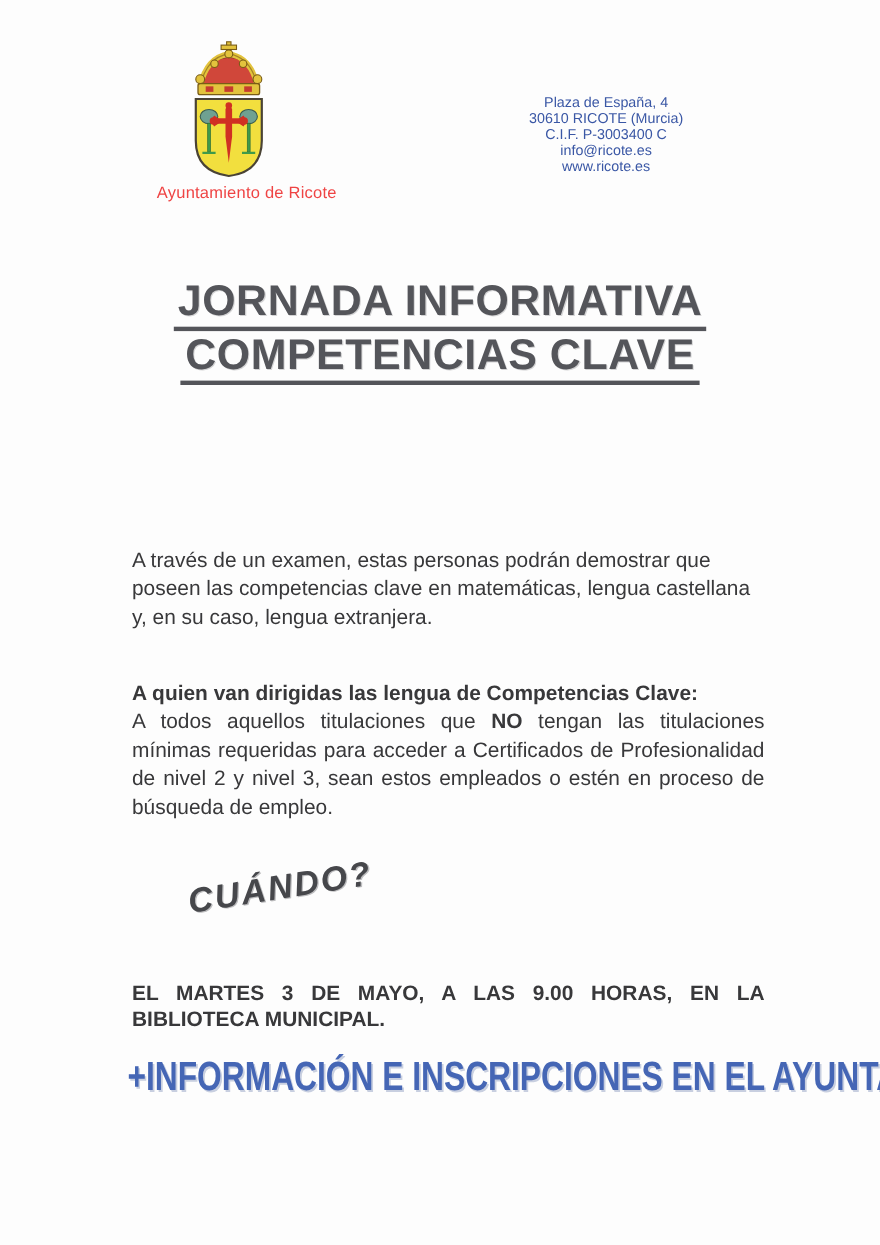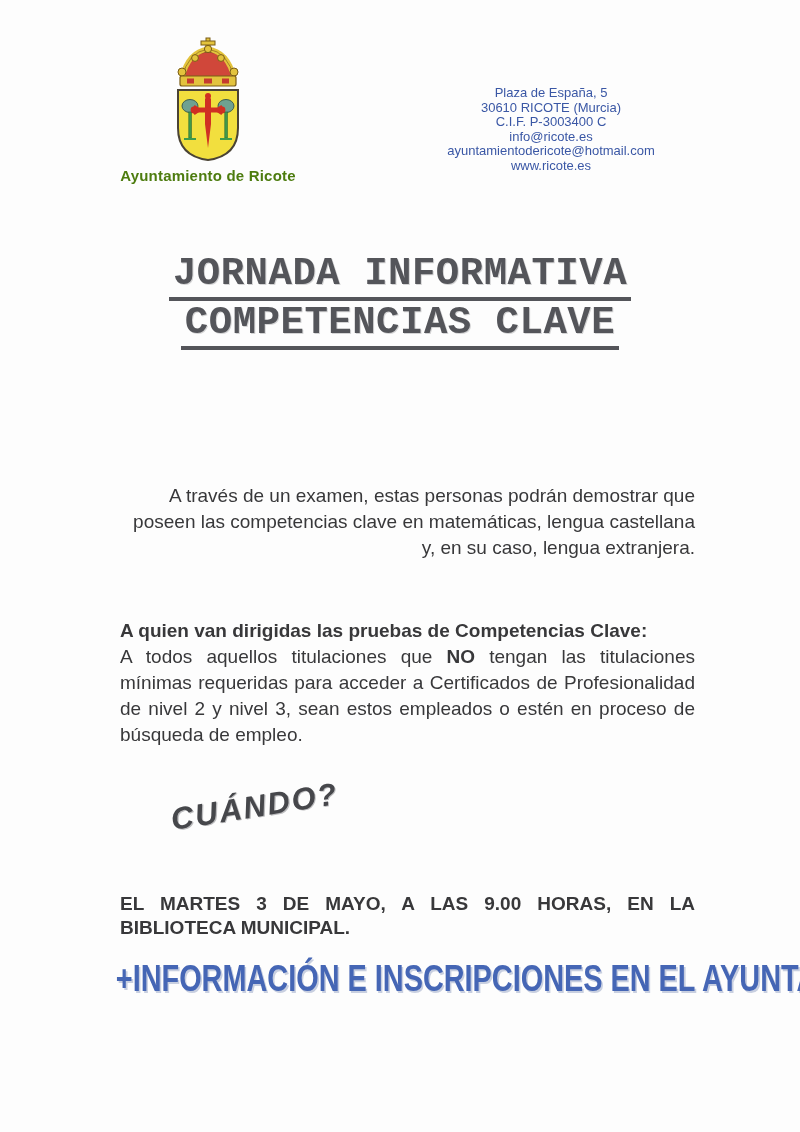--- a/index.html
+++ b/index.html
@@ -12,49 +12,48 @@
     background: #fdfdfd;
     overflow: hidden;
     font-family: "Liberation Sans", "DejaVu Sans", sans-serif;
     color: #38383a;
   }
 
   
   .crest { position: absolute; left: 170px; top: 36px; width: 76px; height: 126px; }
   .org-name {
     position: absolute; left: 110px; top: 164px; width: 196px;
-    text-align: center; font-weight: bold; font-size: 15px; line-height: 23px;
-    color: #4d7c0f; letter-spacing: 0.2px;
+    text-align: right; font-weight: normal; font-size: 15px; line-height: 23px;
+    color: #ef4444; letter-spacing: 0.2px;
   }
   .contact {
     position: absolute; left: 412px; top: 86px; width: 278px;
     text-align: center; font-size: 13px; line-height: 14.6px;
     font-weight: normal;
   }
   .contact div { white-space: nowrap; }
   .contact .uline { }
 
   
   .title {
     position: absolute; left: 0; right: 0; top: 252px;
     text-align: center; font-weight: bold; font-size: 39px; line-height: 44px;
     letter-spacing: 0.5px;
     text-shadow: 1px 1px 0 rgba(90,90,95,0.25);
-    font-family: Liberation Mono, monospace;
   }
   .title .tline {
     display: inline-block;
     border-bottom: 4px solid;
     padding: 0 4px 1px 4px;
   }
 
   
   .bodytext { position: absolute; left: 120px; width: 575px; font-size: 19px; line-height: 26px; }
   .para1 { top: 398px; text-align: justify; }
-  .para2 { top: 483px; text-align: right; }
+  .para2 { top: 497px; text-align: left; }
   .heading3 { top: 618px; font-weight: bold; }
   .para3 { top: 644px; text-align: justify; }
   .para3 b { font-weight: bold; }
 
   
   .cuando {
     position: absolute; left: 174px; top: 802px;
     font-weight: bold; font-style: italic; font-size: 31px;
     color: #46474b; letter-spacing: 2px;
     transform: rotate(-9deg); transform-origin: left bottom;
@@ -125,37 +124,36 @@
       <circle cx="38" cy="60" r="3" fill="#d03023"></circle>
       <path d="M30,74 L24,70 M30,74 L24,78 M46,74 L52,70 M46,74 L52,78" stroke="#d03023" stroke-width="2.4"></path>
     </svg>
   </div>
 
   <div class="org-name">
     <div>Ayuntamiento de Ricote</div>
   </div>
 
   <div class="contact" style="color: rgb(58, 87, 165);">
-    <div>Plaza de España, 5</div>
+    <div>Plaza de España, 4</div>
     <div>30610 RICOTE (Murcia)</div>
     <div>C.I.F. P-3003400 C</div>
     <div>info@ricote.es</div>
-    <div>ayuntamientodericote@hotmail.com</div>
     <div class="uline">www.ricote.es</div>
   </div>
 
   <div class="title" style="color: rgb(84, 85, 90);">
     <span class="tline">JORNADA INFORMATIVA</span><br>
     <span class="tline">COMPETENCIAS CLAVE</span>
   </div>
 
 
   <div class="bodytext para2">A través de un examen, estas personas podrán demostrar que poseen las competencias clave en matemáticas, lengua castellana y, en su caso, lengua extranjera.</div>
 
-  <div class="bodytext heading3">A quien van dirigidas las pruebas de Competencias Clave:</div>
+  <div class="bodytext heading3">A quien van dirigidas las lengua de Competencias Clave:</div>
 
   <div class="bodytext para3"><span>A todos aquellos titulaciones que </span><b>NO</b><span> tengan las titulaciones mínimas requeridas para acceder a Certificados de Profesionalidad de nivel 2 y nivel 3, sean estos empleados o estén en proceso de búsqueda de empleo.</span></div>
 
   <div class="cuando">CUÁNDO?</div>
 
   <div class="schedule">EL MARTES 3 DE MAYO, A LAS 9.00 HORAS, EN LA BIBLIOTECA MUNICIPAL.</div>
 
   <div class="footer">
     <span class="ftext" style="color: rgb(69, 102, 181);">+INFORMACIÓN E INSCRIPCIONES EN EL AYUNTAMIENTO.</span>
   </div>

